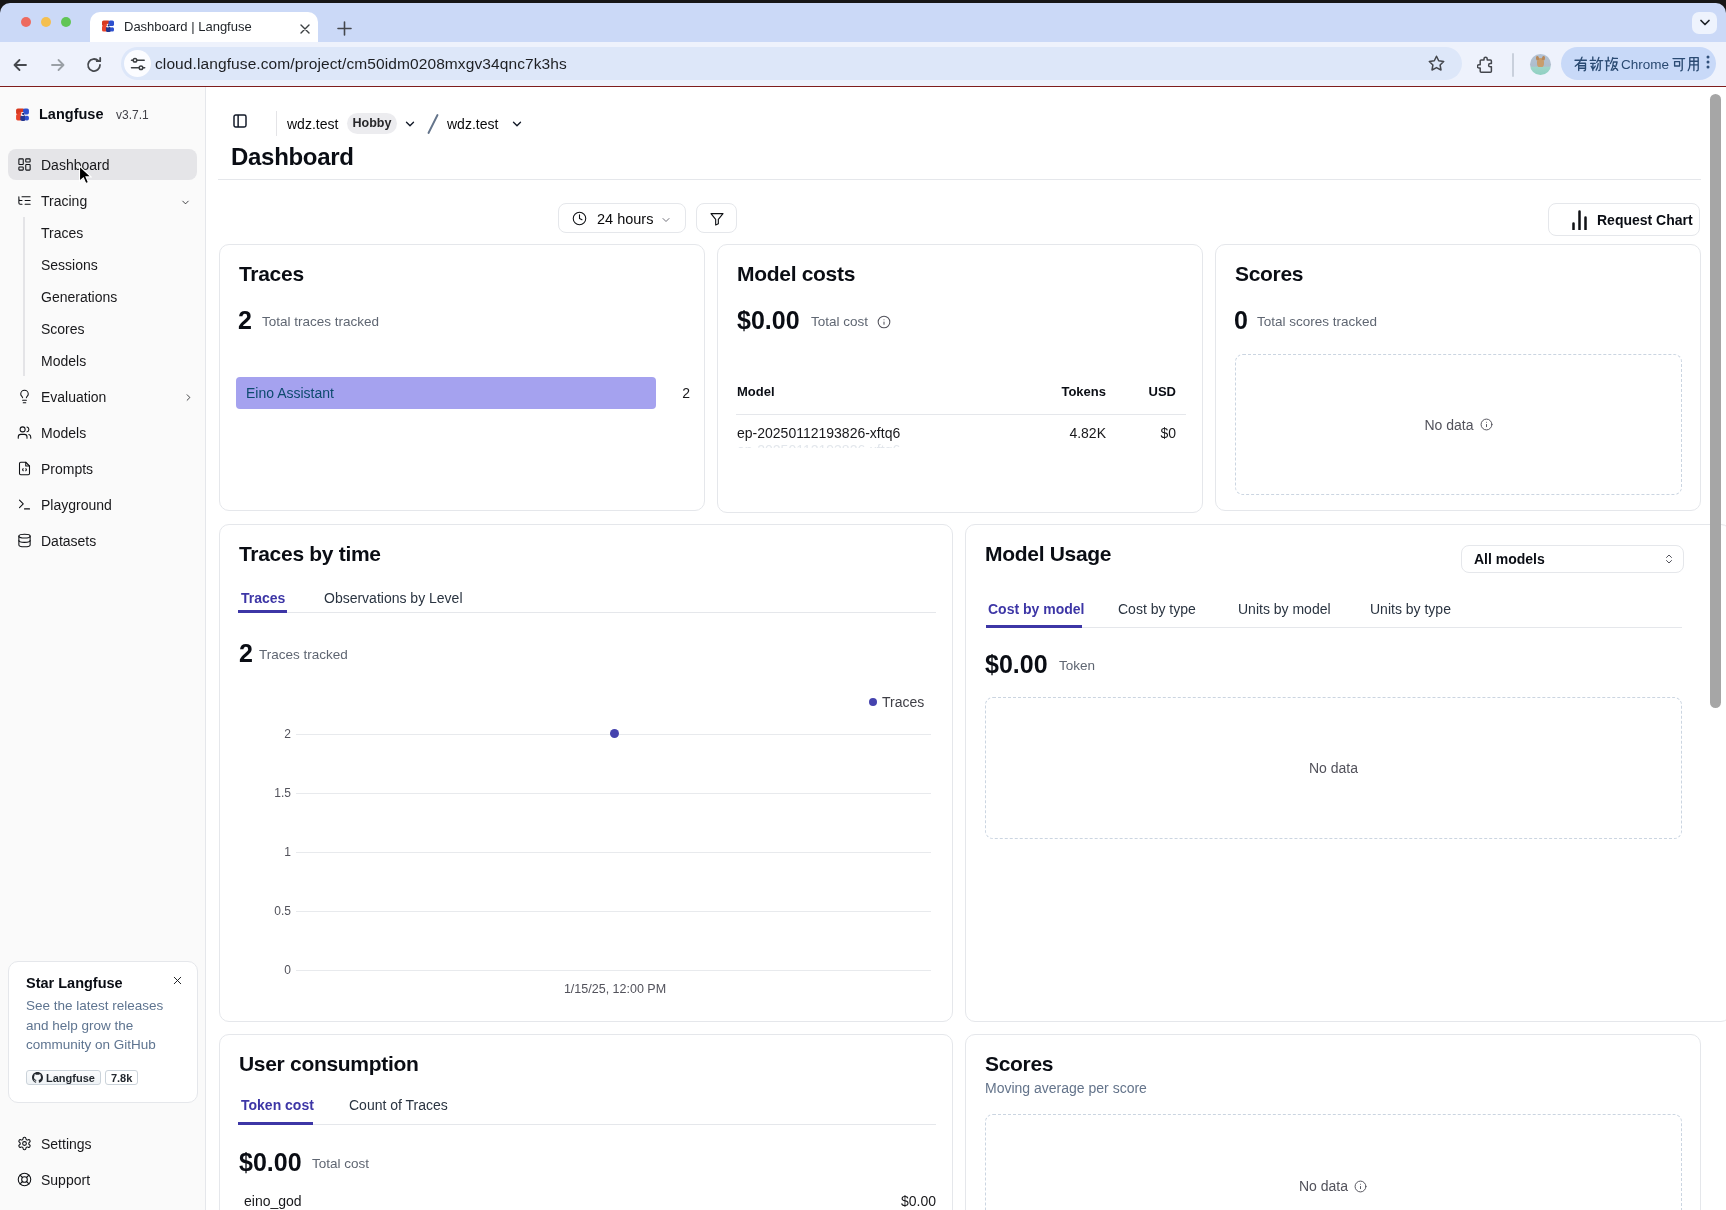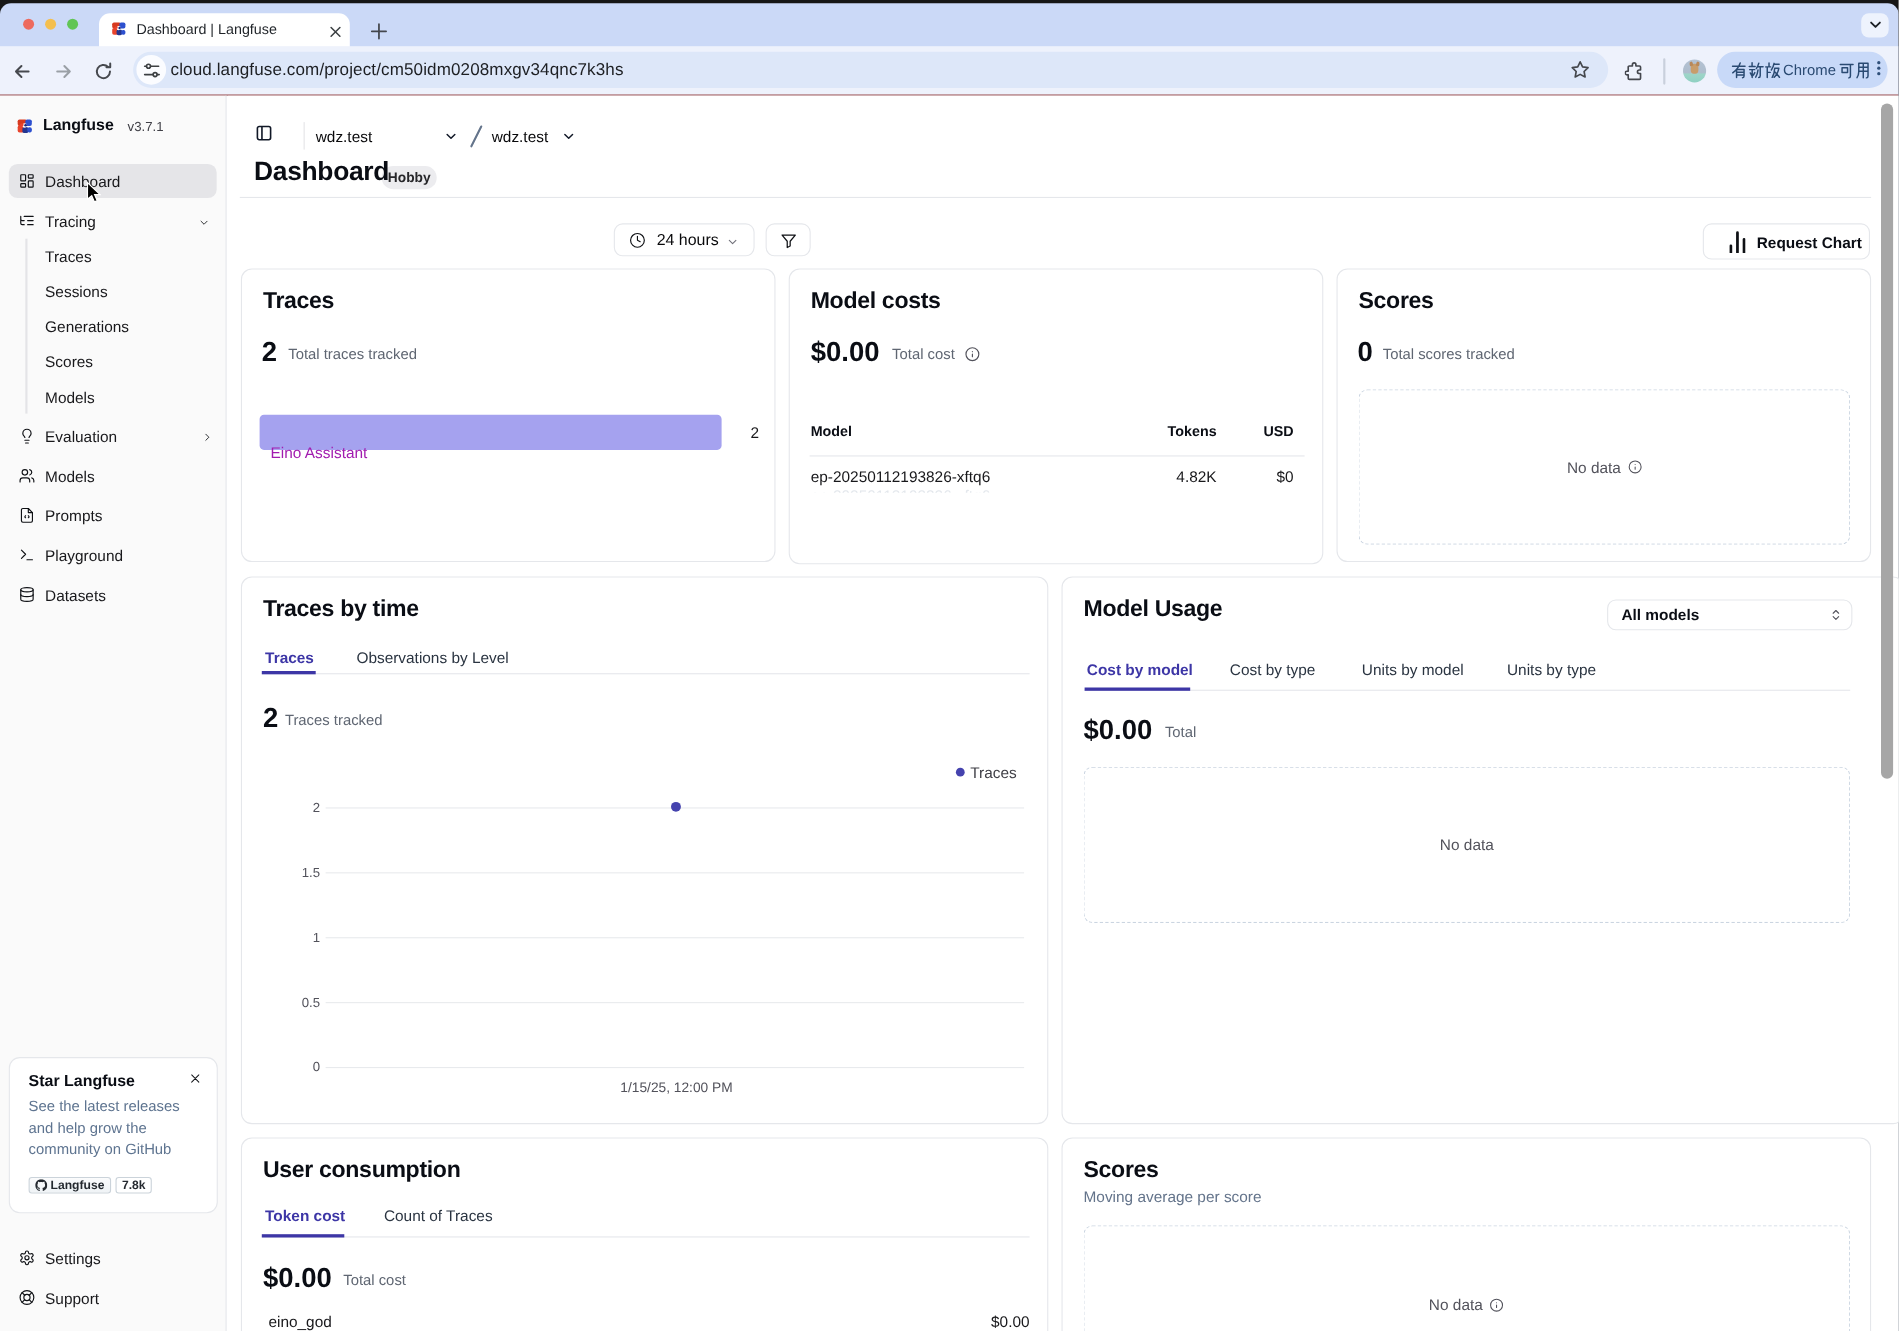--- a/index.html
+++ b/index.html
@@ -257,21 +257,21 @@
     </div>
   </div>
   <div class="main">
 
     <svg style="position:absolute;left:25px;top:26px;" width="16" height="16" viewBox="0 0 24 24" fill="none" stroke="#111827" stroke-width="2.2" stroke-linejoin="round">
         <rect x="3" y="3" width="18" height="18" rx="2.5"></rect>
         <path d="M9.2 3v18"></path>
       </svg>
     <div class="abs" style="left:69px;top:24px;width:1px;height:25px;background:#e4e4e7;"></div>
     <div class="abs" style="left:80px;top:29px;font-size:14px;color:#09090b;">wdz.test</div>
-    <div class="abs" style="left:140px;top:26px;width:50px;height:21px;border-radius:11px;background:#ececef;text-align:center;font-size:12.5px;font-weight:bold;color:#27272a;line-height:21px;margin-top:38px;">Hobby</div>
+    <div class="abs" style="left:140px;top:26px;width:50px;height:21px;border-radius:11px;background:#ececef;text-align:center;font-size:12.5px;font-weight:bold;color:#27272a;line-height:21px;">Hobby</div>
     <svg style="position:absolute;left:196px;top:30px;" width="14" height="14" viewBox="0 0 24 24" fill="none" stroke="#111827" stroke-width="2.3" stroke-linecap="round" stroke-linejoin="round">
         <path d="M6 9l6 6 6-6"></path>
       </svg>
     <div class="abs" style="left:219px;top:25px;width:14px;height:24px;">
         <svg width="14" height="24" viewBox="0 0 14 24">
           <path d="M11.5 3L2.5 21" stroke="#64748b" stroke-width="1.9" stroke-linecap="round"></path>
         </svg>
       </div>
     <div class="abs" style="left:240px;top:29px;font-size:14px;color:#09090b;">wdz.test</div>
     <svg style="position:absolute;left:303px;top:30px;" width="14" height="14" viewBox="0 0 24 24" fill="none" stroke="#111827" stroke-width="2.3" stroke-linecap="round" stroke-linejoin="round">
@@ -300,21 +300,21 @@
           <path d="M1.5 13.5v6M7.5 1.5v18M13.5 7.5v12"></path>
         </svg>
       <div class="abs" style="left:48px;top:8px;font-size:14px;font-weight:bold;color:#0a0d14;">Request Chart</div>
     </div>
 
     <div class="card" style="left:12px;top:157px;width:486px;height:267px;">
       <div class="ctitle abs" style="left:19px;top:17px;">Traces</div>
       <div class="stat abs" style="left:18px;top:61px;">2</div>
       <div class="statlbl abs" style="left:42px;top:69px;">Total traces tracked</div>
       <div class="abs" style="left:16px;top:132px;width:420px;height:32px;border-radius:4px;background:#a5a2ef;"></div>
-      <div class="abs" style="left:26px;top:140px;font-size:14px;color:#a21caf;margin-top:18px;">Eino Assistant</div>
+      <div class="abs" style="left:26px;top:140px;font-size:14px;color:#0c4a6e;">Eino Assistant</div>
       <div class="abs" style="left:440px;top:140px;width:30px;font-size:14px;color:#18181b;text-align:right;">2</div>
     </div>
     <div class="card" style="left:510px;top:157px;width:486px;height:269px;">
       <div class="ctitle abs" style="left:19px;top:17px;">Model costs</div>
       <div class="stat abs" style="left:19px;top:61px;">$0.00</div>
       <div class="statlbl abs" style="left:93px;top:69px;">Total cost</div>
       <svg style="position:absolute;left:159px;top:70px;" width="14" height="14" viewBox="0 0 24 24" fill="none" stroke="#52525b" stroke-width="1.8" stroke-linecap="round">
           <circle cx="12" cy="12" r="10"></circle>
           <path d="M12 16v-4M12 8h.01"></path>
         </svg>
@@ -372,21 +372,21 @@
       <svg style="position:absolute;left:697px;top:28px;" width="12" height="12" viewBox="0 0 24 24" fill="none" stroke="#52525b" stroke-width="2" stroke-linecap="round" stroke-linejoin="round">
           <path d="M7 15l5 5 5-5M7 9l5-5 5 5"></path>
         </svg>
       <div class="abs tabrow" style="left:22px;top:76px;font-weight:bold;color:#3d36a6;">Cost by model</div>
       <div class="abs tabrow" style="left:152px;top:76px;color:#2a3441;">Cost by type</div>
       <div class="abs tabrow" style="left:272px;top:76px;color:#2a3441;">Units by model</div>
       <div class="abs tabrow" style="left:404px;top:76px;color:#2a3441;">Units by type</div>
       <div class="abs" style="left:20px;top:102px;width:696px;height:1px;background:#e5e7eb;"></div>
       <div class="abs" style="left:20px;top:100px;width:96px;height:2.5px;background:#3d36a6;"></div>
       <div class="stat abs" style="left:19px;top:125px;">$0.00</div>
-      <div class="statlbl abs" style="left:93px;top:133px;">Total</div>
+      <div class="statlbl abs" style="left:93px;top:133px;">Token</div>
       <div class="dashbox" style="left:19px;top:172px;width:697px;height:142px;display:flex;align-items:center;justify-content:center;">
         <span style="font-size:14px;color:#52525b;">No data</span>
       </div>
     </div>
 
     <div class="card" style="left:12px;top:947px;width:734px;height:300px;">
       <div class="ctitle abs" style="left:19px;top:17px;">User consumption</div>
       <div class="abs tabrow" style="left:21px;top:62px;font-weight:bold;color:#3d36a6;">Token cost</div>
       <div class="abs tabrow" style="left:129px;top:62px;color:#2a3441;">Count of Traces</div>
       <div class="abs" style="left:18px;top:89px;width:698px;height:1px;background:#e5e7eb;"></div>

